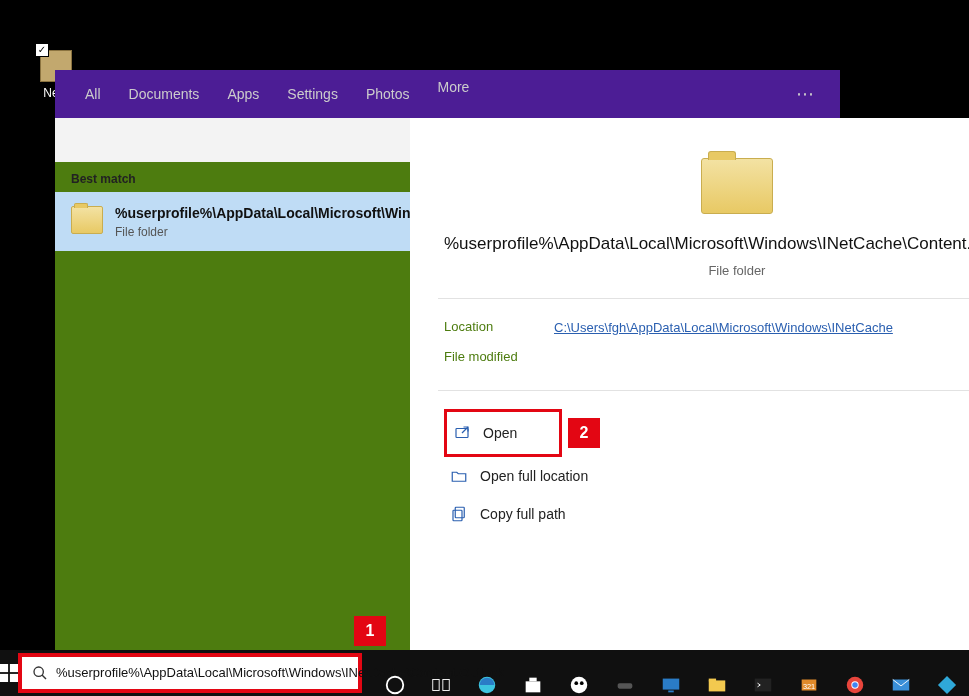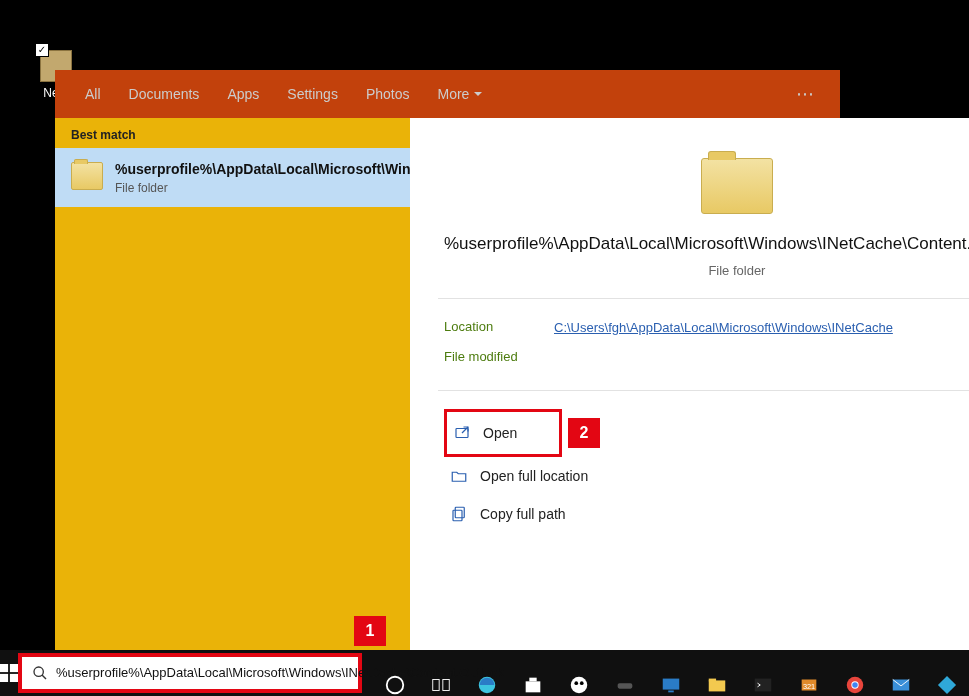--- a/index.html
+++ b/index.html
@@ -2,27 +2,27 @@
 <html><head>
 <meta charset="utf-8">
 <style>
   * { box-sizing: border-box; margin: 0; padding: 0; font-family: "Segoe UI", Arial, sans-serif; }
   body { width: 969px; height: 696px; background: #000; position: relative; overflow: hidden; }
 
   
   .desktop-icon { position: absolute; top: 50px; left: 40px; text-align: center; color: #fff; font-size: 12px; }
   .desktop-icon .icon-box { width: 32px; height: 32px; background: #c2a86e; border: 1px solid #8b7340; margin: 0 auto 4px; position: relative; }
   .desktop-icon .check { position:absolute; top:-8px; left:-6px; width:14px; height:14px; background:#fff; border:1px solid #000; font-size:10px; line-height:12px; text-align:center; color:#000; }
-  .left-pane { width:355px; background:#eab308; display:flex; flex-direction:column; }
+  .left-pane { width:355px; background:#4d7c0f; display:flex; flex-direction:column;margin-top:44px; }
   .right-pane { flex:1; background:#fff; padding:0; }
 
   
-  .tabs { background:#c2410c; color:#ccc; display:flex; align-items:center; padding:0 16px; height:48px; width:100%; position:absolute; top:70px; left:55px; width:785px; }
+  .tabs { background:#4c1d95; color:#ccc; display:flex; align-items:center; padding:0 16px; height:48px; width:100%; position:absolute; top:70px; left:55px; width:785px; }
   .tab { padding:0 14px; font-size:14px; line-height:48px; cursor:pointer; }
-  .tab.more { display:flex; align-items:center; gap:4px; }
+  .tab.more { display:flex; align-items:center; gap:4px;flex-direction:column; }
   .tab.more svg { width:10px; height:10px; fill:#ccc; }
   .tabs .dots { margin-left:auto; font-size:18px; letter-spacing:2px; cursor:pointer; padding:0 8px; }
 
   
   .panel-body { position:absolute; top:118px; left:55px; width:785px; height:532px; display:flex; background:#f3f3f3; }
 
   
   .section-label { font-size:12px; font-weight:600; padding:10px 16px 6px; color:#222; }
 
   .result-item { display:flex; align-items:flex-start; padding:12px 16px; background:#bfdcf5; cursor:pointer; }

